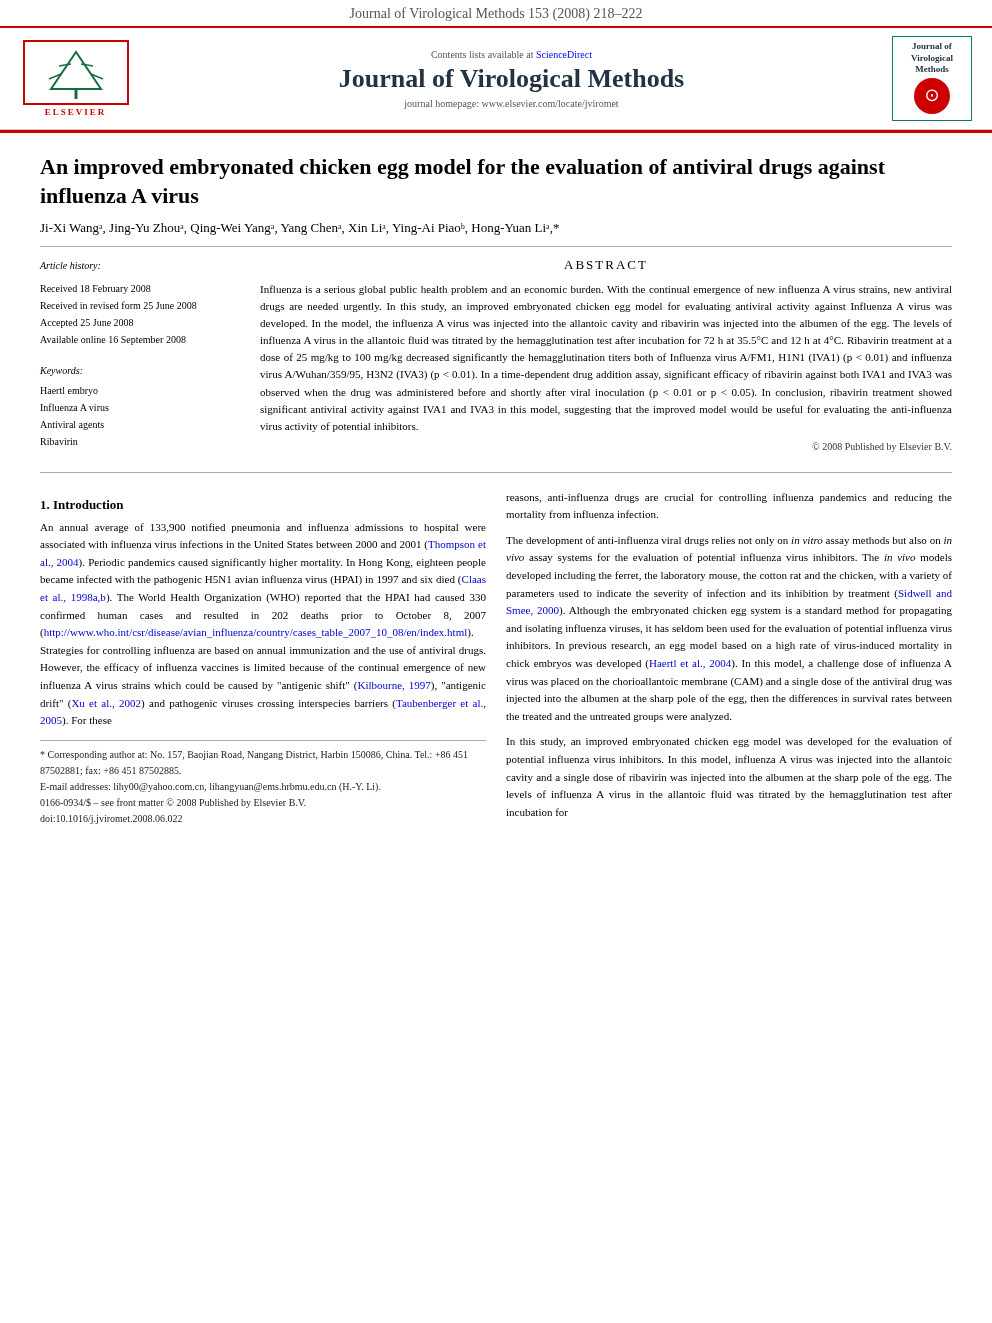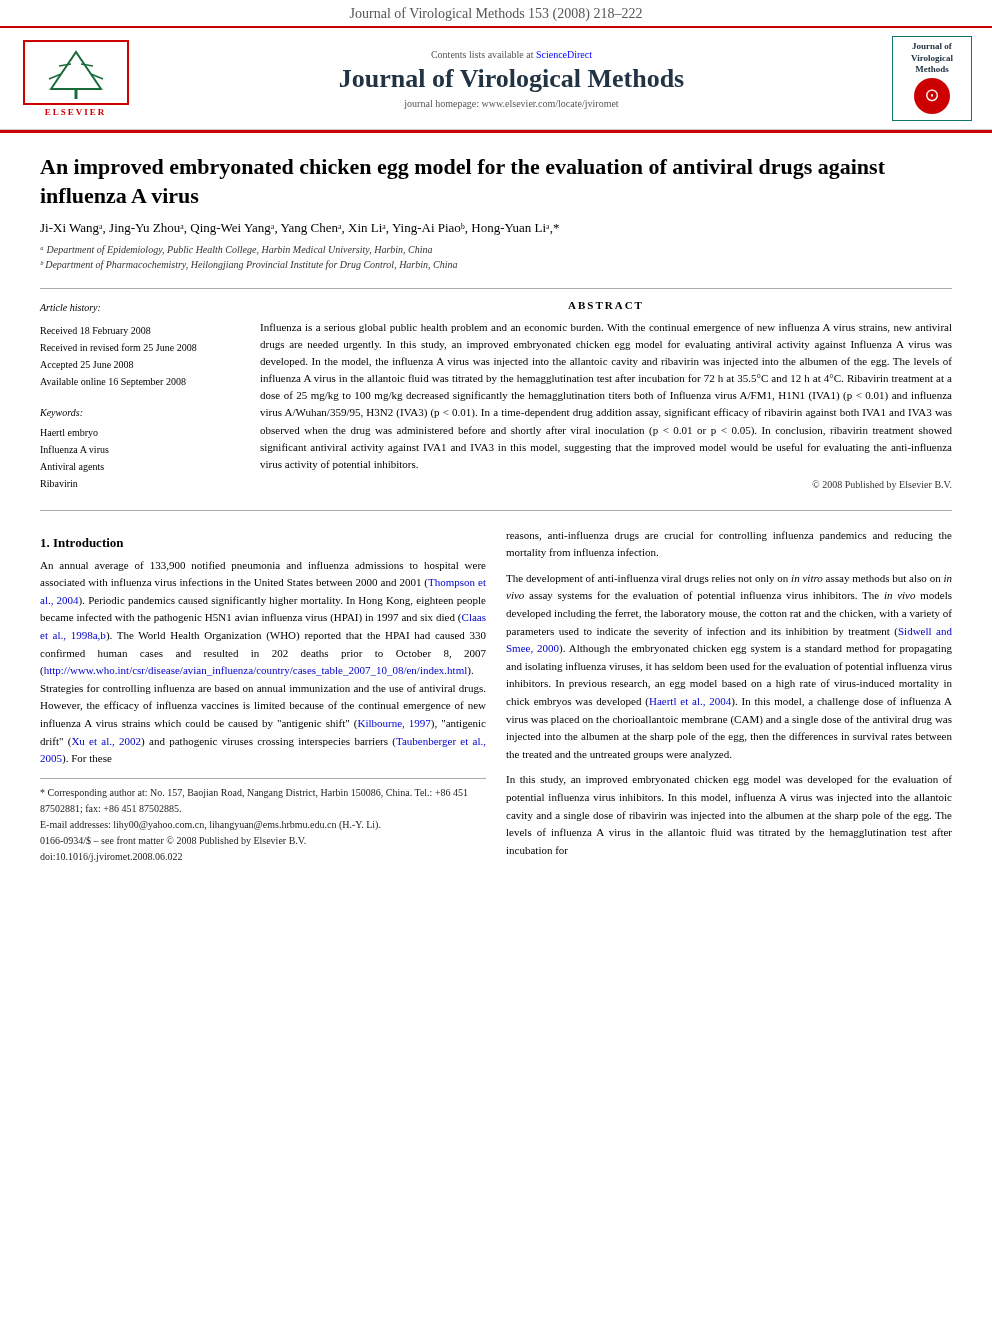--- a/index.html
+++ b/index.html
@@ -179,22 +179,22 @@
       font-style: italic;
       font-size: 10px;
       margin-bottom: 3px;
     }
 
     
     .abstract-section {
       margin-bottom: 10px;
     }
     .abstract-title {
-      font-size: 11px;
-      font-weight: bold;
+      font-size: 13px;
+      font-weight: normal;
       letter-spacing: 2px;
       text-align: center;
       margin-bottom: 8px;
     }
     .abstract-text {
       font-size: 11px;
       line-height: 1.55;
       text-align: justify;
     }
     .copyright-line {
@@ -288,24 +288,20 @@
 </div>
 
 <div class="red-divider"></div>
 
 <div class="main-content">
 
   <div class="article-title">An improved embryonated chicken egg model for the evaluation of antiviral drugs against influenza A virus</div>
 
   <div class="authors">Ji-Xi Wangᵃ, Jing-Yu Zhouᵃ, Qing-Wei Yangᵃ, Yang Chenᵃ, Xin Liᵃ, Ying-Ai Piaoᵇ, Hong-Yuan Liᵃ,*</div>
 
-  <div class="affiliations">
-    <div>ᵃ Department of Epidemiology, Public Health College, Harbin Medical University, Harbin, China</div>
-    <div>ᵇ Department of Pharmacochemistry, Heilongjiang Provincial Institute for Drug Control, Harbin, China</div>
-  </div>
 
   <hr class="section-divider">
 
   <div class="two-col">
     <div class="left-col">
 
       <div class="history-box">
         <div class="history-title">Article history:</div>
         <div>Received 18 February 2008</div>
         <div>Received in revised form 25 June 2008</div>

